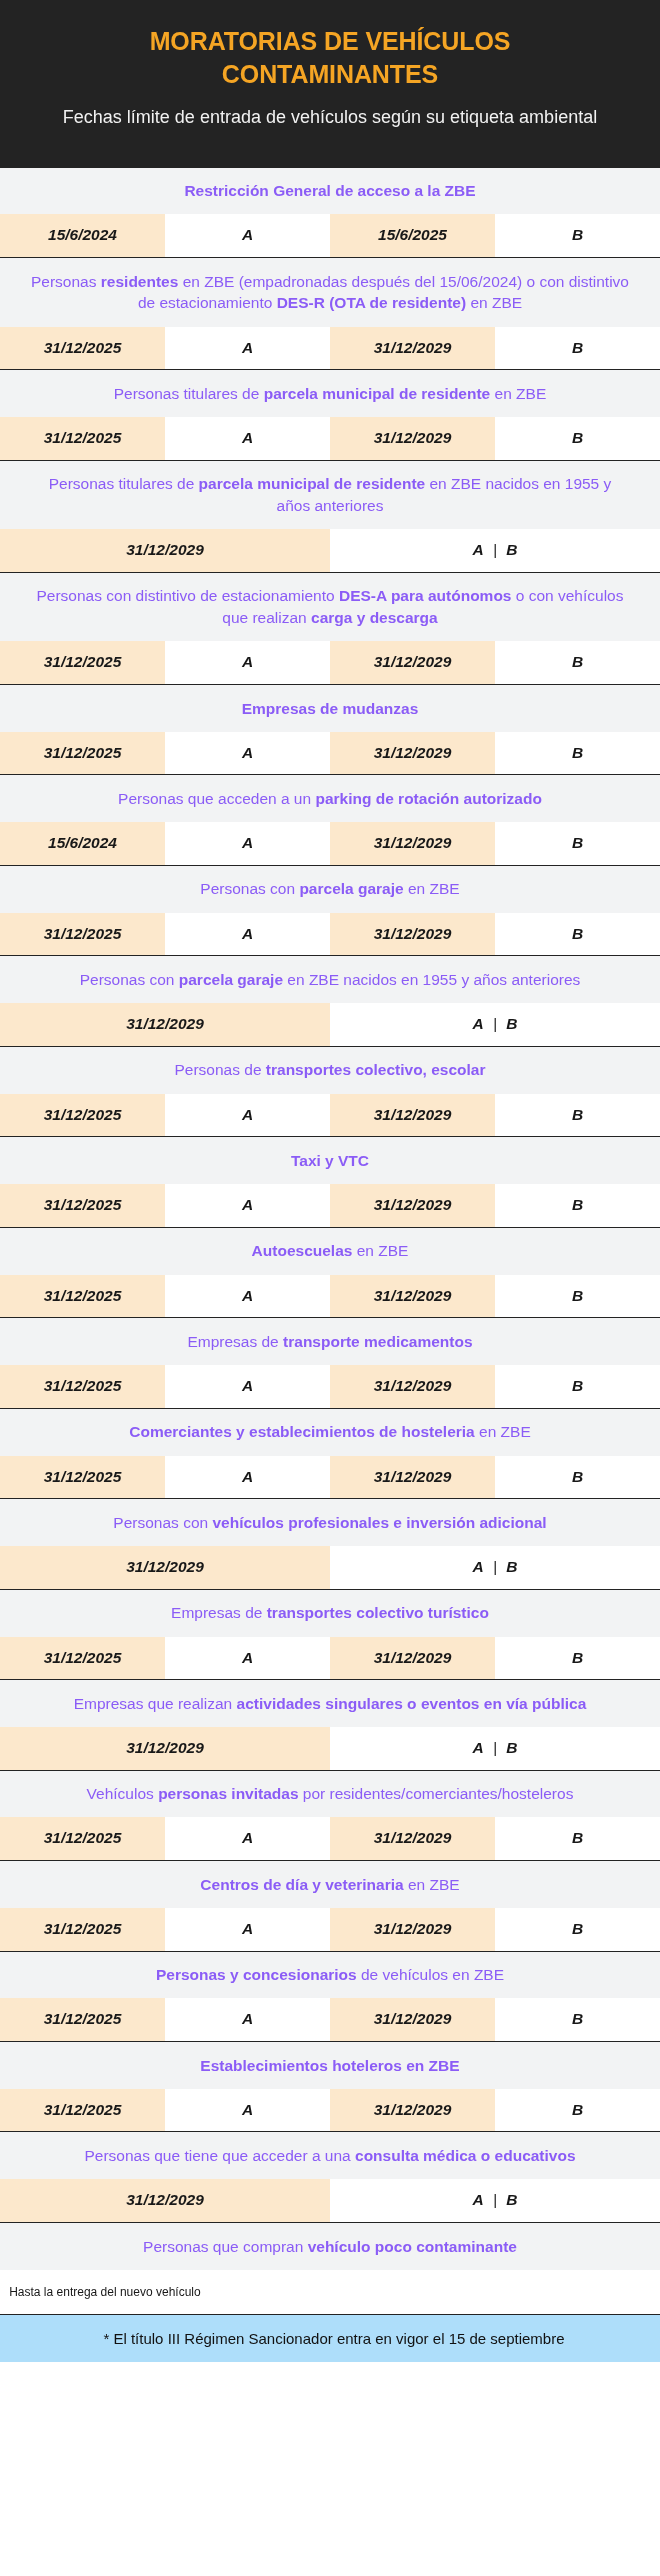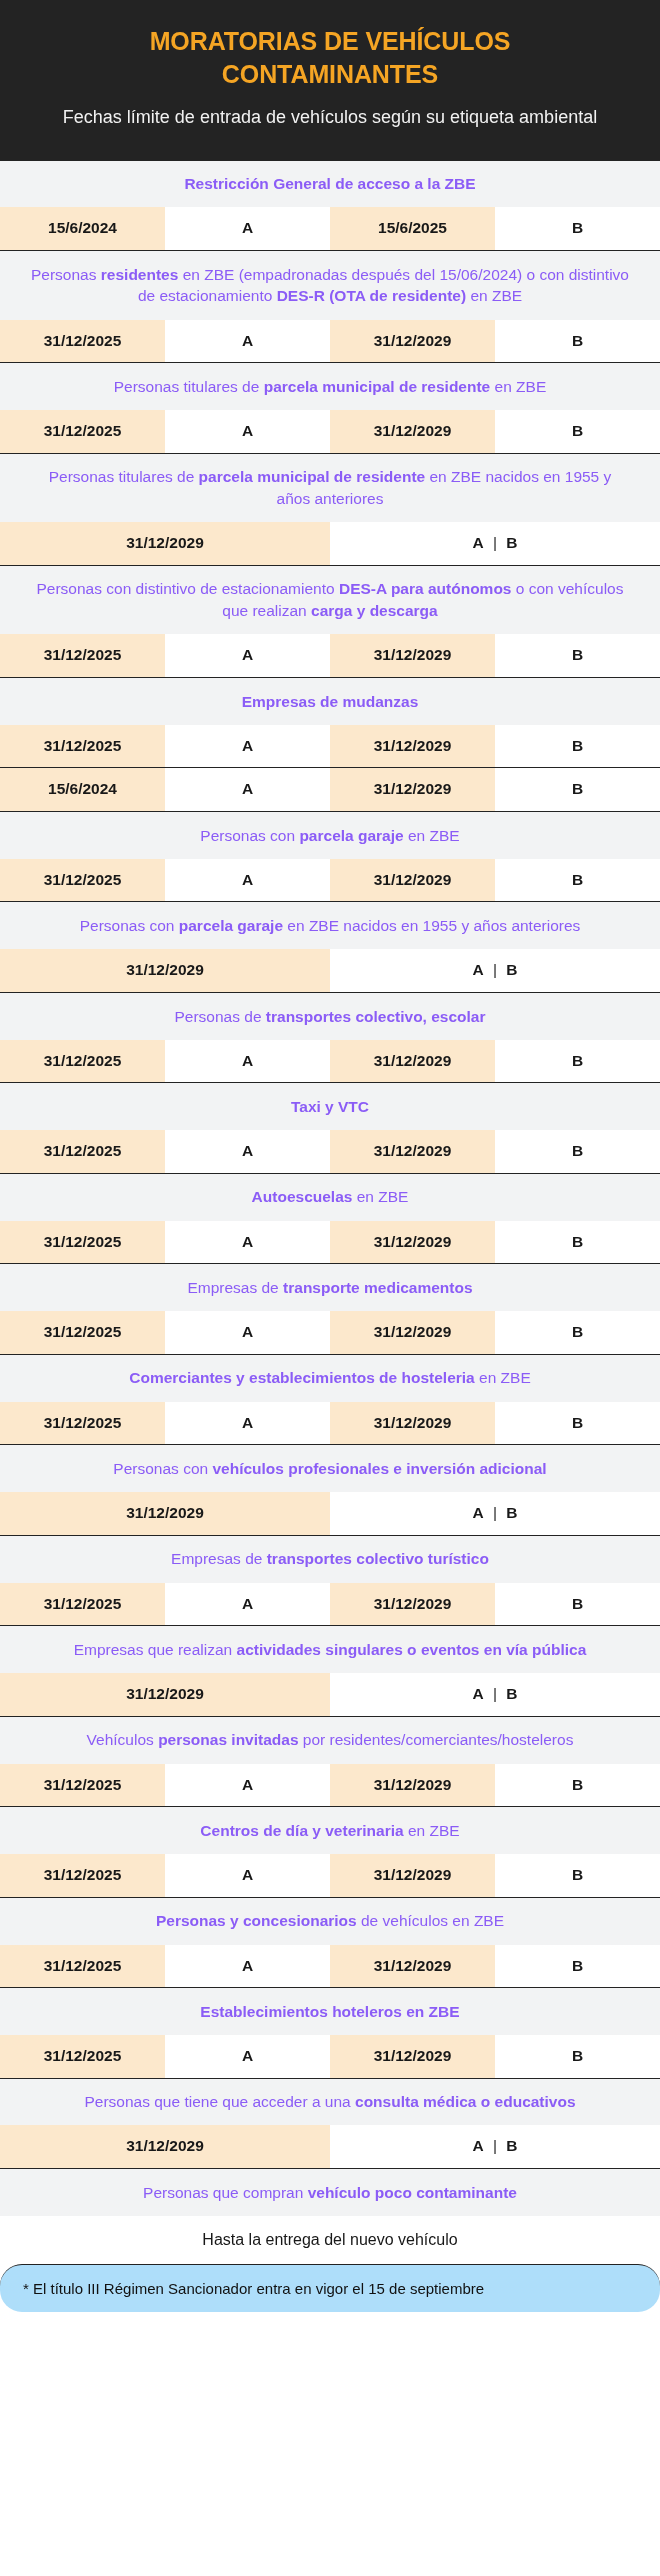--- a/index.html
+++ b/index.html
@@ -33,21 +33,21 @@
     letter-spacing: -0.1px;
     margin: 0 0 15px 0;
     text-transform: uppercase;
     font-stretch: condensed;
   }
   .header-subtitle {
     color: #f2f2f2;
     font-size: 18px;
     line-height: 1.42;
     font-weight: 400;
-    margin: 0;
+    margin: 7px;
   }
 
   
   .rows {
     width: 100%;
   }
   .block {
     border-bottom: 1.7px solid #232323;
   }
   .block:last-of-type {
@@ -70,20 +70,21 @@
   }
   .label-band.all-bold {
     font-weight: 700;
   }
 
   
   .date-row {
     display: flex;
     width: 100%;
     background: #7f1d1d;
+    font-style: italic;
   }
   .cell {
     box-sizing: border-box;
     padding: 12px 3.4px;
     text-align: center;
     font-size: 15.5px;
     line-height: 1.2;
     color: #181818;
     display: flex;
     align-items: center;
@@ -109,37 +110,36 @@
   .badge-sep {
     display: inline-block;
     margin: 0 9.2px;
     color: #2a2a2a;
     font-weight: 400;
   }
 
   
   .plain-row {
     background: #ffffff;
-    text-align: center;
+    text-align: left;
     padding: 15px 9.2px;
-    font-size: 16px;
+    font-size: 12px;
     color: #181818;
     box-sizing: border-box;
   }
 
   
   .footer {
     background: #AEDEFA;
     border-top: 1.7px solid #232323;
     padding: 15px 15px 15px 23px;
     font-size: 15px;
     color: #111111;
     box-sizing: border-box;
-    text-align: left;
-    border-radius: 22px;
+    text-align: center;
   }
 </style>
 </head>
 <body>
 
 <div class="sheet">
 
   <div class="header">
     <h1 class="header-title">MORATORIAS DE VEHÍCULOS CONTAMINANTES</h1>
     <p class="header-subtitle">Fechas límite de entrada de vehículos según su etiqueta ambiental</p>
@@ -192,20 +192,21 @@
       <div class="block">
         <div class="label-band all-bold">Empresas de mudanzas</div>
         <div class="date-row">
           <div class="cell date">31/12/2025</div>
           <div class="cell badge">A</div>
           <div class="cell date">31/12/2029</div>
           <div class="cell badge">B</div>
         </div>
       </div>
       <div class="block">
+        <div class="label-band">Personas que acceden a un <b>parking de rotación autorizado</b></div>
         <div class="date-row">
           <div class="cell date">15/6/2024</div>
           <div class="cell badge">A</div>
           <div class="cell date">31/12/2029</div>
           <div class="cell badge">B</div>
         </div>
       </div>
       <div class="block">
         <div class="label-band">Personas con <b>parcela garaje</b> en ZBE</div>
         <div class="date-row">

